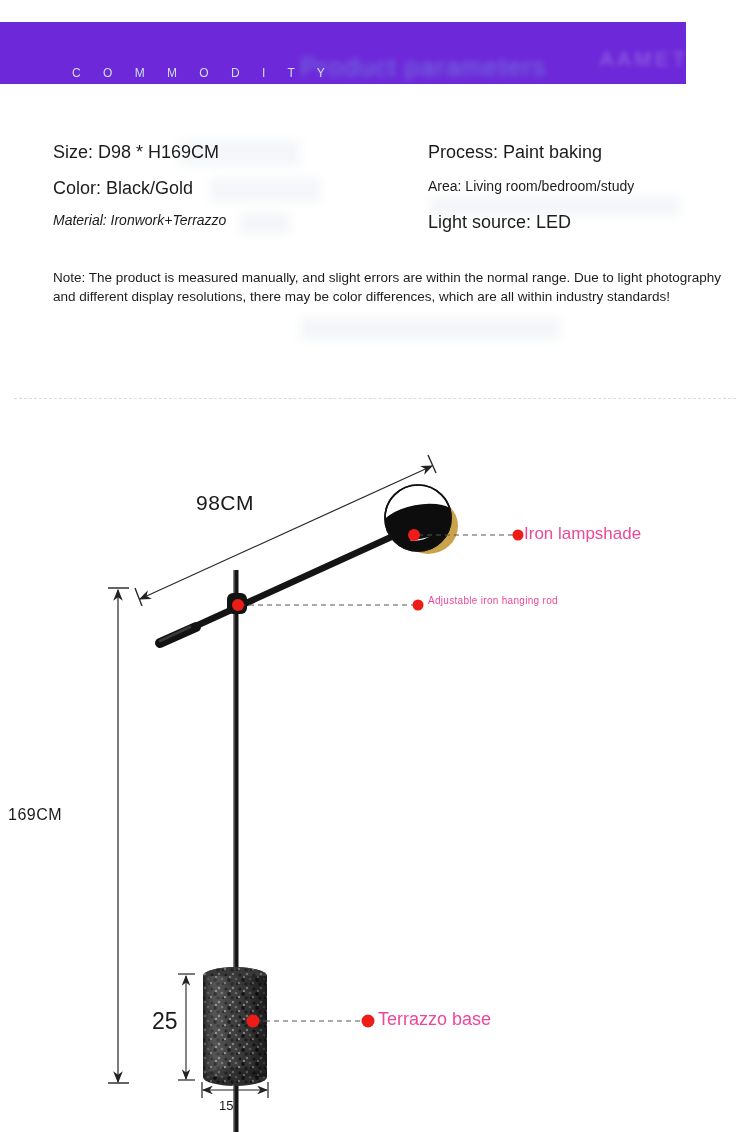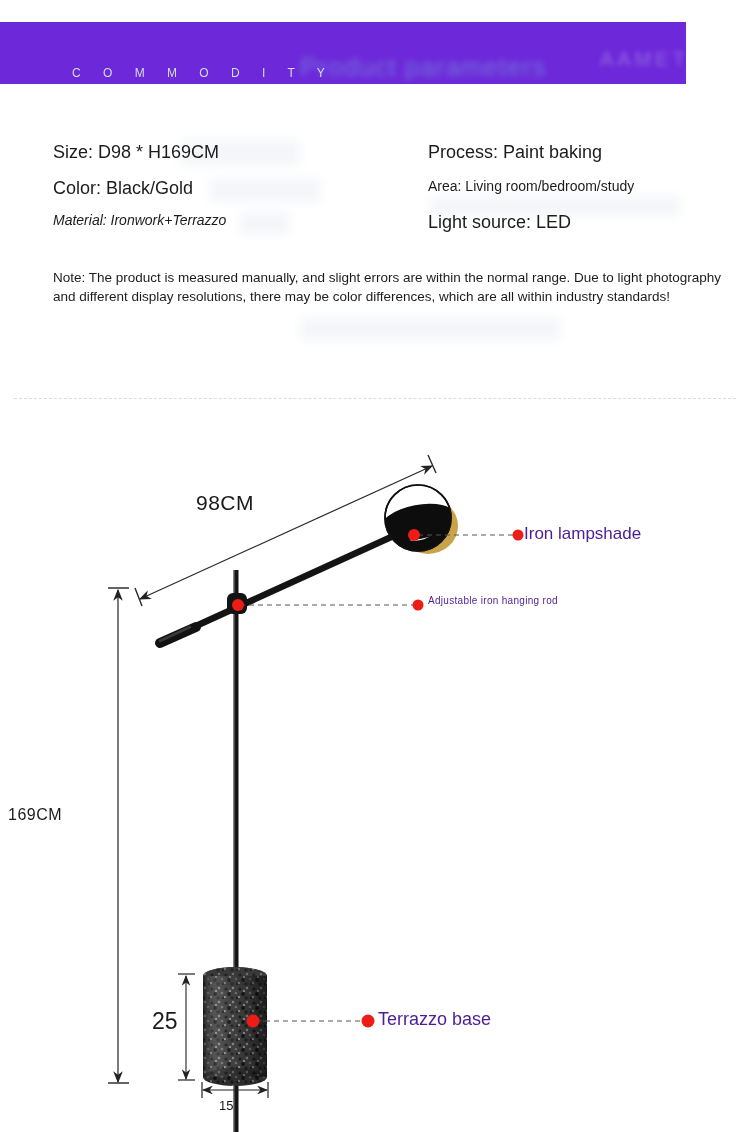--- a/index.html
+++ b/index.html
@@ -130,21 +130,21 @@
     white-space: nowrap;
   }
   .t-98   { left: 196px; top: 491px; font-size: 21px; letter-spacing: 0.5px; }
   .t-169  { left: 8px;   top: 806px; font-size: 16px; letter-spacing: 0.5px; }
   .t-25   { left: 152px; top: 1008px; font-size: 23px; }
   .t-15   { left: 219px; top: 1081px; font-size: 13px; margin-top: 17px; }
 
   .lbl {
     position: absolute;
     white-space: nowrap;
-    color: #4c1d95;
+    color: #ec4899;
     font-family: "Liberation Sans", sans-serif;
   }
   .lbl-shade { left: 524px; top: 524px; font-size: 17px; }
   .lbl-rod   { left: 428px; top: 595px; font-size: 10px; letter-spacing: 0.3px; }
   .lbl-base  { left: 378px; top: 1009px; font-size: 18px; }
 </style>
 </head>
 <body>
 
 <div class="header-bar">

